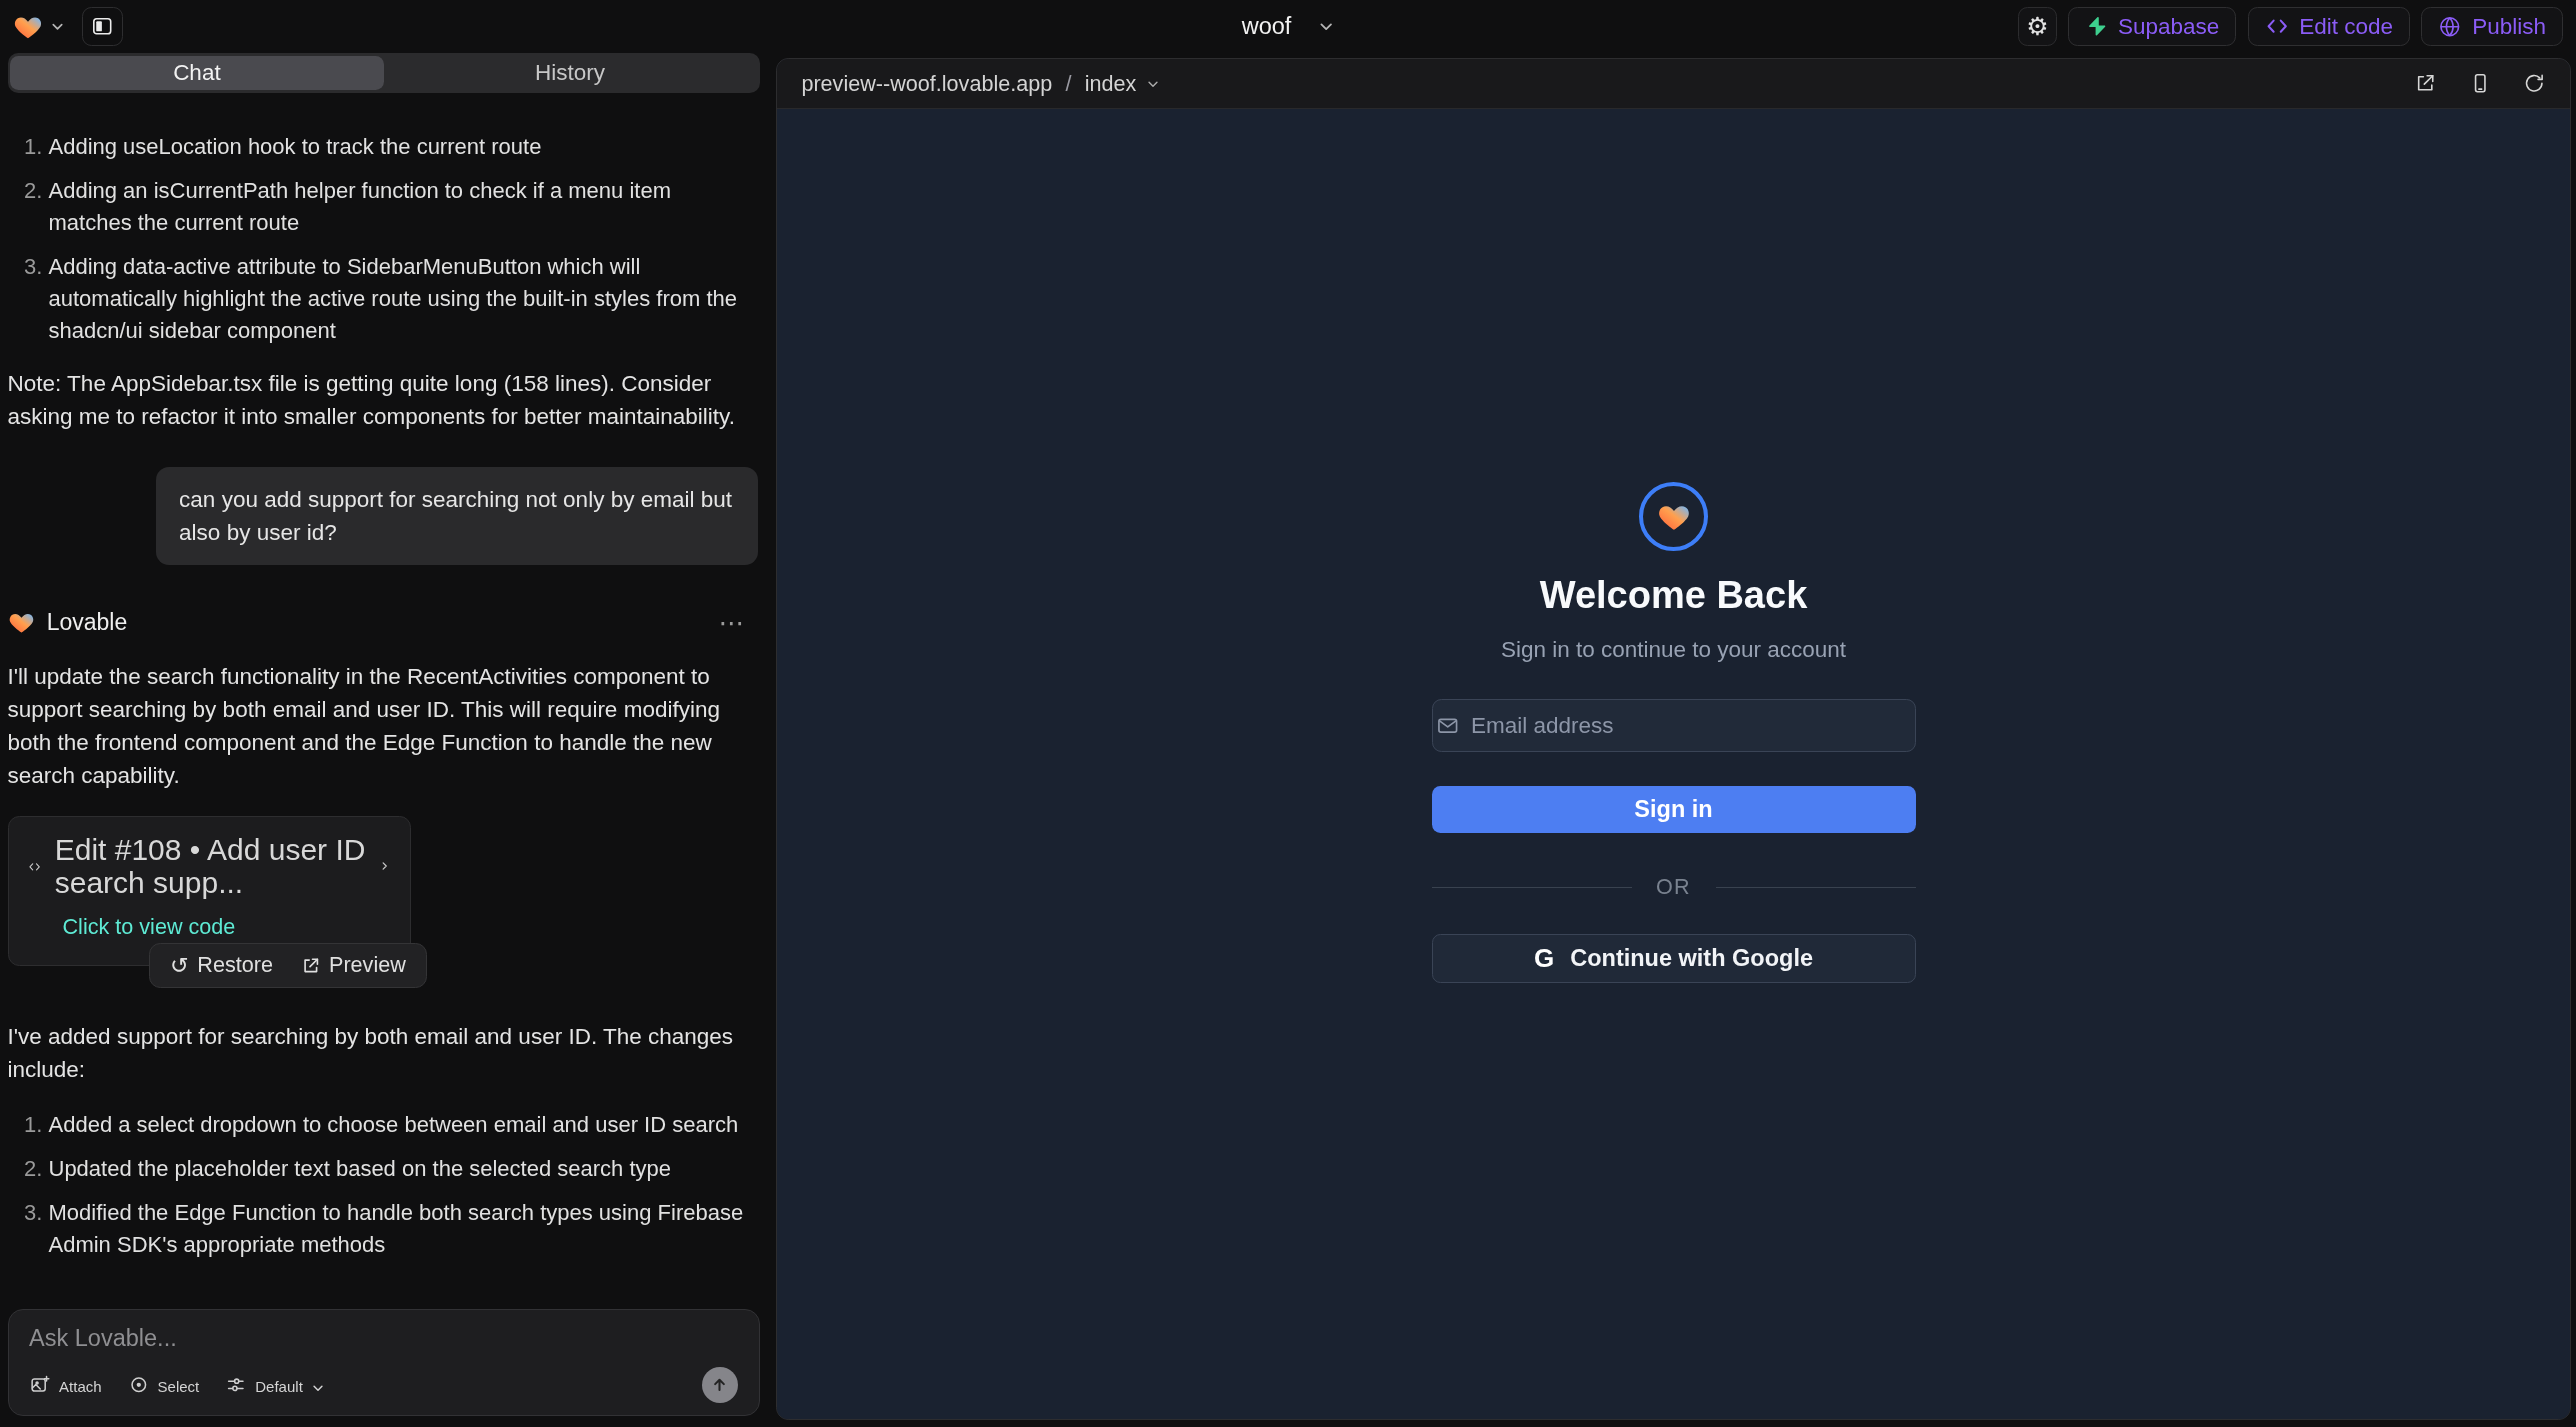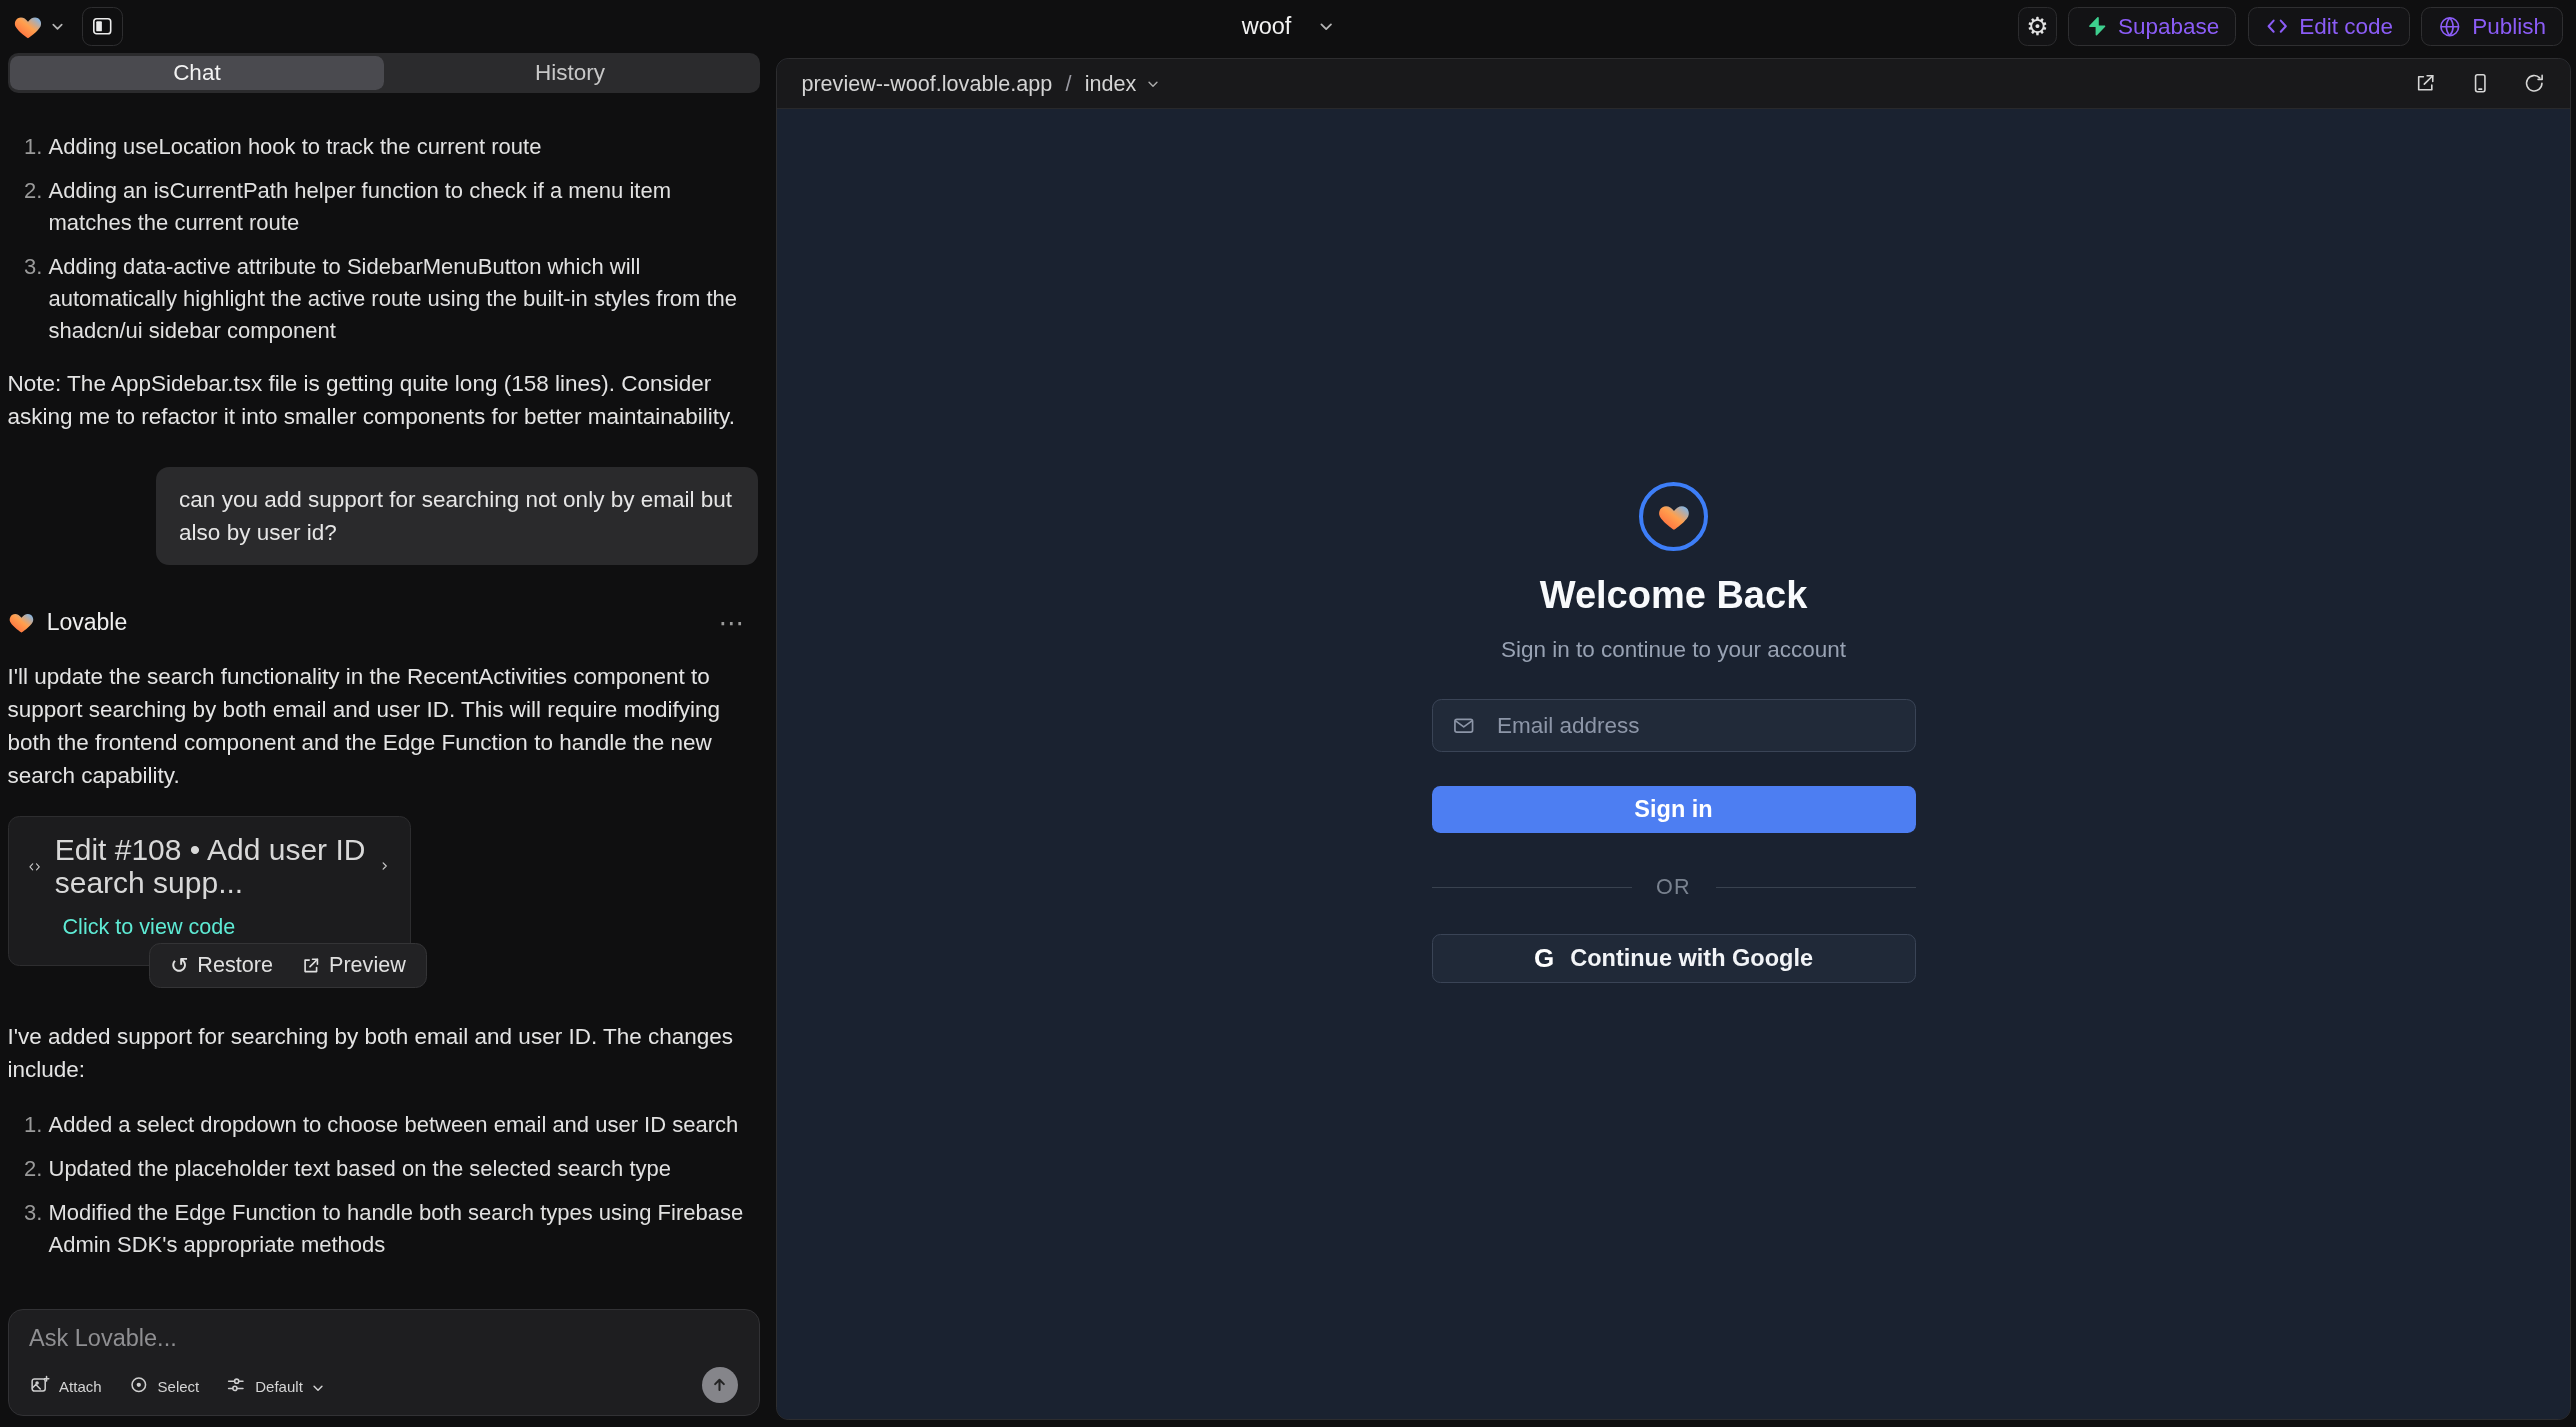--- a/index.html
+++ b/index.html
@@ -95,21 +95,21 @@
   
   .login { position:absolute; top:373px; left:50%; transform:translateX(-50%);
     width:484px; display:flex; flex-direction:column; align-items:center; }
   .logo-ring { width:69px; height:69px; border-radius:50%; border:4.7px solid #3d7ef8;
     display:flex; align-items:center; justify-content:center; }
   .logo-ring .heart { width:34px; height:34px; }
   .login h1 { margin-top:22.5px; font-size:38px; font-weight:700; color:#f8fafc; }
   .login .sub { margin-top:20.6px; font-size:22.5px; color:#98a2b3; }
   .field { margin-top:24.4px; width:100%; height:53px; border-radius:9.4px;
     background:#212a39; border:1.4px solid #3a4456; display:flex;
-    align-items:center; padding:0 19px; gap:22px; color:#8d96a8; font-size:22.5px; }
+    align-items:center; padding:0 3px; gap:12px; color:#8d96a8; font-size:22.5px; }
   .field.first { margin-top:36px; }
   .field .fic { color:#8d96a8; }
   .signin { margin-top:34px; width:100%; height:47px; border:none; border-radius:8.4px;
     background:#4d7ef2; color:#ffffff; font-size:23.5px; font-weight:600; }
   .or-row { margin-top:41px; width:100%; display:flex; align-items:center; gap:24.4px;
     color:#79828f; font-size:21.6px; letter-spacing:1.4px; }
   .or-row .line { flex:1; height:0.9px; background:#39424f; }
   .google { margin-top:34px; width:100%; height:49px; border-radius:8.4px;
     background:#202938; border:1.4px solid #3a4456; color:#f2f4f7; font-size:23.5px;
     font-weight:600; display:flex; align-items:center; justify-content:center;

